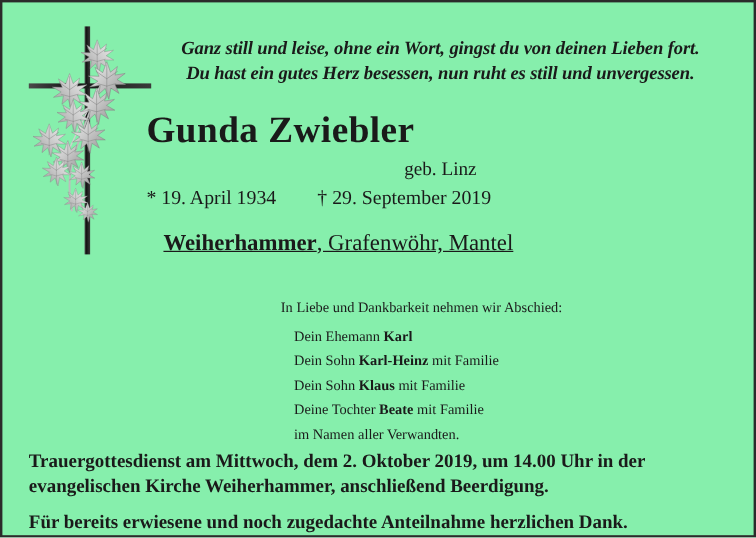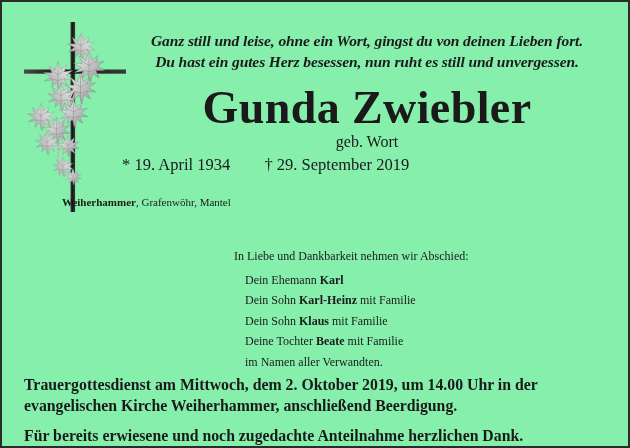--- a/index.html
+++ b/index.html
@@ -45,23 +45,22 @@
     font-style: italic;
     font-size: 15.5px;
     line-height: 21px;
     letter-spacing: -0.1px;
   }
   #name {
     position: absolute;
     left: 120px;
     top: 86px;
     width: 490px;
-    text-align: center;
     font-weight: bold;
-    font-size: 46px;
+    font-size: 31px;
     line-height: 40px;
     letter-spacing: 0.4px;
   }
   #maiden {
     position: absolute;
     left: 120px;
     top: 130px;
     width: 490px;
     text-align: center;
     font-size: 16px;
@@ -77,22 +76,24 @@
   }
   #dates .gap {
     display: inline-block;
     width: 26px;
   }
   #towns {
     position: absolute;
     left: 60px;
     top: 190px;
     width: 440px;
-    font-size: 11px;
-    line-height: 21px;
+    text-align: center;
+    font-size: 19px;
+    line-height: 21px;
+    text-decoration: underline;
   }
   #towns .town-main { font-weight: bold; }
 
   #family {
     position: absolute;
     left: 232px;
     top: 244px;
     width: 380px;
     font-size: 12px;
     line-height: 20.5px;
@@ -173,21 +174,21 @@
       <use href="#ivyLeaf" x="52" y="158" width="18" height="18"></use>
     </svg>
   </div>
 
   <div id="epitaph">
     <div>Ganz still und leise, ohne ein Wort, gingst du von deinen Lieben fort.</div>
     <div>Du hast ein gutes Herz besessen, nun ruht es still und unvergessen.</div>
   </div>
 
   <div id="name">Gunda Zwiebler</div>
-  <div id="maiden">geb. Wort</div>
+  <div id="maiden">geb. Linz</div>
 
   <div id="dates">
     <span>*</span>
     <span>19. April 1934</span>
     <span class="gap"></span>
     <span>†</span>
     <span>29. September 2019</span>
   </div>
 
   <div id="towns">

